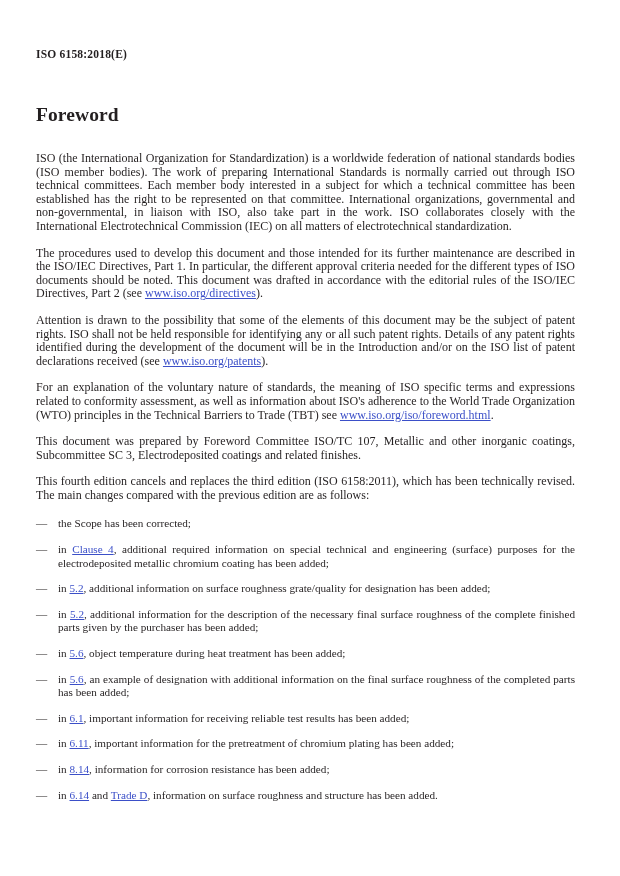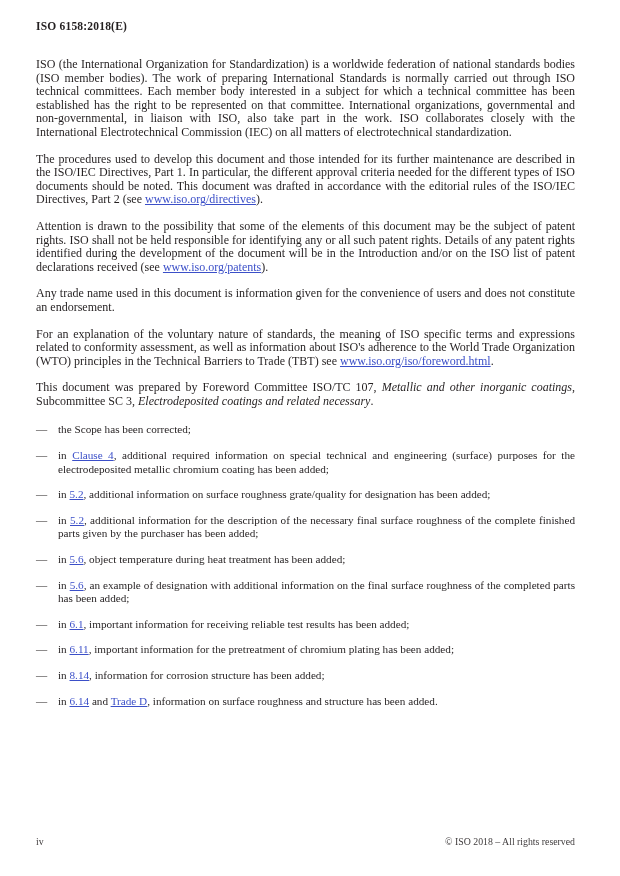--- a/index.html
+++ b/index.html
@@ -22,21 +22,21 @@
   .content {
     position: absolute;
     left: 36px;
     top: 0;
     width: 539px;
   }
   .running-header {
     font-size: 11.5px;
     font-weight: bold;
     letter-spacing: 0.2px;
-    padding-top: 20px;
+    padding-top: 48px;
     color: #231f20;
   }
   h1.foreword {
     font-size: 19.5px;
     font-weight: bold;
     margin: 44px 0 0 0;
     letter-spacing: 0.1px;
     color: #231f20;
   }
   p.body-par {
@@ -52,23 +52,23 @@
   p.first-par {
     padding-top: 26px;
   }
   a.link {
     color: #3b4fc8;
     word-break: break-all;
   }
   a.xref {
     color: #3b4fc8;
     text-decoration: underline;
+    font-family: Liberation Serif, serif;
   }
   .ital {
-    font-style: italic;
     margin-top: 40px;
   }
   ul.dash-list {
     list-style: none;
     margin: 0;
     padding: 0;
   }
   ul.dash-list li {
     position: relative;
     font-size: 11.2px;
@@ -110,33 +110,34 @@
   }
 </style>
 </head>
 <body>
 
 <div class="page">
   <div class="content">
 
     <div class="running-header">ISO 6158:2018(E)</div>
 
+    <h1 class="foreword">Foreword</h1>
 
     <p class="body-par first-par">ISO (the International Organization for Standardization) is a worldwide federation of national standards bodies (ISO member bodies). The work of preparing International Standards is normally carried out through ISO technical committees. Each member body interested in a subject for which a technical committee has been established has the right to be represented on that committee. International organizations, governmental and non-governmental, in liaison with ISO, also take part in the work. ISO collaborates closely with the International Electrotechnical Commission (IEC) on all matters of electrotechnical standardization.</p>
 
     <p class="body-par"><span>The procedures used to develop this document and those intended for its further maintenance are described in the ISO/IEC Directives, Part 1. In particular, the different approval criteria needed for the different types of ISO documents should be noted. This document was drafted in accordance with the editorial rules of the ISO/IEC Directives, Part 2 (see </span><a class="link" href="#">www.iso.org/directives</a><span>).</span></p>
 
     <p class="body-par"><span>Attention is drawn to the possibility that some of the elements of this document may be the subject of patent rights. ISO shall not be held responsible for identifying any or all such patent rights. Details of any patent rights identified during the development of the document will be in the Introduction and/or on the ISO list of patent declarations received (see </span><a class="link" href="#">www.iso.org/patents</a><span>).</span></p>
 
-    <p class="body-par">Any trade name used in this document is information given for the convenience of users and does not constitute an endorsement.</p>
 
     <p class="body-par"><span>For an explanation of the voluntary nature of standards, the meaning of ISO specific terms and expressions related to conformity assessment, as well as information about ISO's adherence to the World Trade Organization (WTO) principles in the Technical Barriers to Trade (TBT) see </span><a class="link" href="#">www.iso.org/iso/foreword.html</a><span>.</span></p>
 
-    <p class="body-par"><span>This document was prepared by Foreword Committee ISO/TC 107, </span><span class="ital">Metallic and other inorganic coatings</span><span>, Subcommittee SC 3, </span><span class="ital">Electrodeposited coatings and related necessary</span><span>.</span></p>
+    <p class="body-par"><span>This document was prepared by Foreword Committee ISO/TC 107, </span><span class="ital">Metallic and other inorganic coatings</span><span>, Subcommittee SC 3, </span><span class="ital">Electrodeposited coatings and related finishes</span><span>.</span></p>
 
+    <p class="body-par">This fourth edition cancels and replaces the third edition (ISO 6158:2011), which has been technically revised. The main changes compared with the previous edition are as follows:</p>
 
     <ul class="dash-list">
 
       <li>
         <span class="dash">—</span><span>the Scope has been corrected;</span>
       </li>
 
       <li>
         <span class="dash">—</span><span>in </span><a class="xref" href="#">Clause 4</a><span>, additional required information on special technical and engineering (surface) purposes for the electrodeposited metallic chromium coating has been added;</span>
       </li>
@@ -159,30 +160,26 @@
 
       <li>
         <span class="dash">—</span><span>in </span><a class="xref" href="#">6.1</a><span>, important information for receiving reliable test results has been added;</span>
       </li>
 
       <li>
         <span class="dash">—</span><span>in </span><a class="xref" href="#">6.11</a><span>, important information for the pretreatment of chromium plating has been added;</span>
       </li>
 
       <li>
-        <span class="dash">—</span><span>in </span><a class="xref" href="#">8.14</a><span>, information for corrosion structure has been added;</span>
+        <span class="dash">—</span><span>in </span><a class="xref" href="#">8.14</a><span>, information for corrosion resistance has been added;</span>
       </li>
 
       <li>
         <span class="dash">—</span><span>in </span><a class="xref" href="#">6.14</a><span> and </span><a class="xref" href="#">Trade D</a><span>, information on surface roughness and structure has been added.</span>
       </li>
 
     </ul>
 
 
   </div>
 
-  <div class="footer">
-    <span class="page-num">iv</span>
-    <span class="copyright">© ISO 2018 – All rights reserved</span>
-  </div>
 
 </div>
 
 </body></html>

